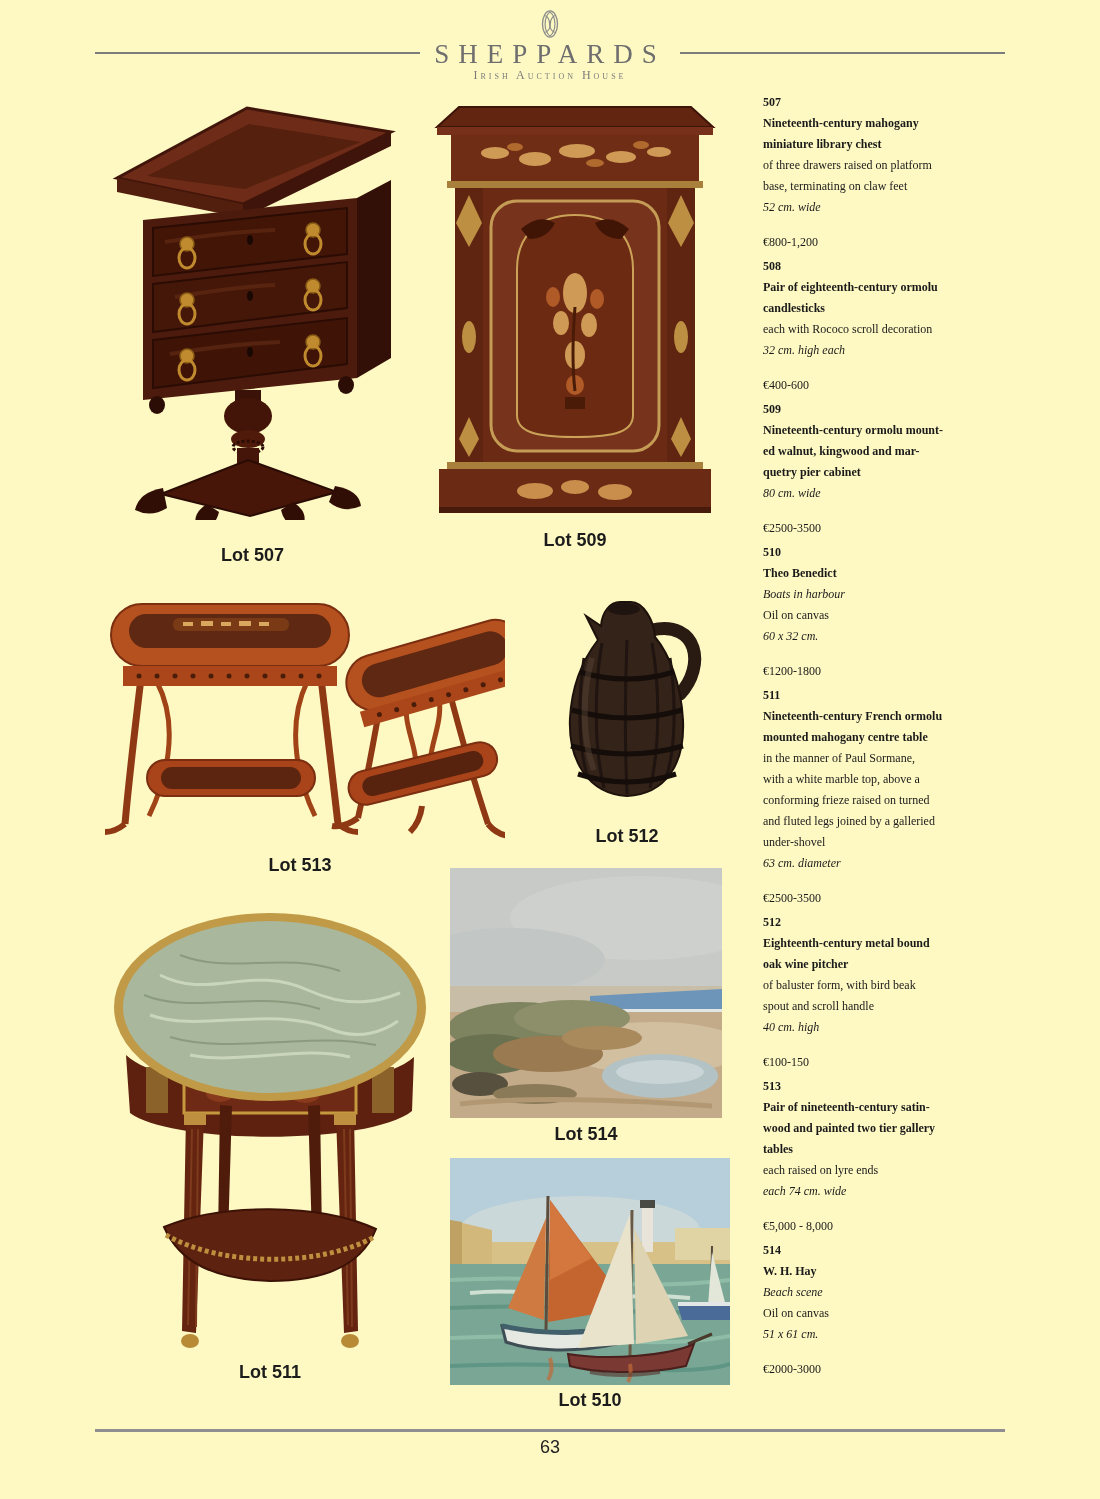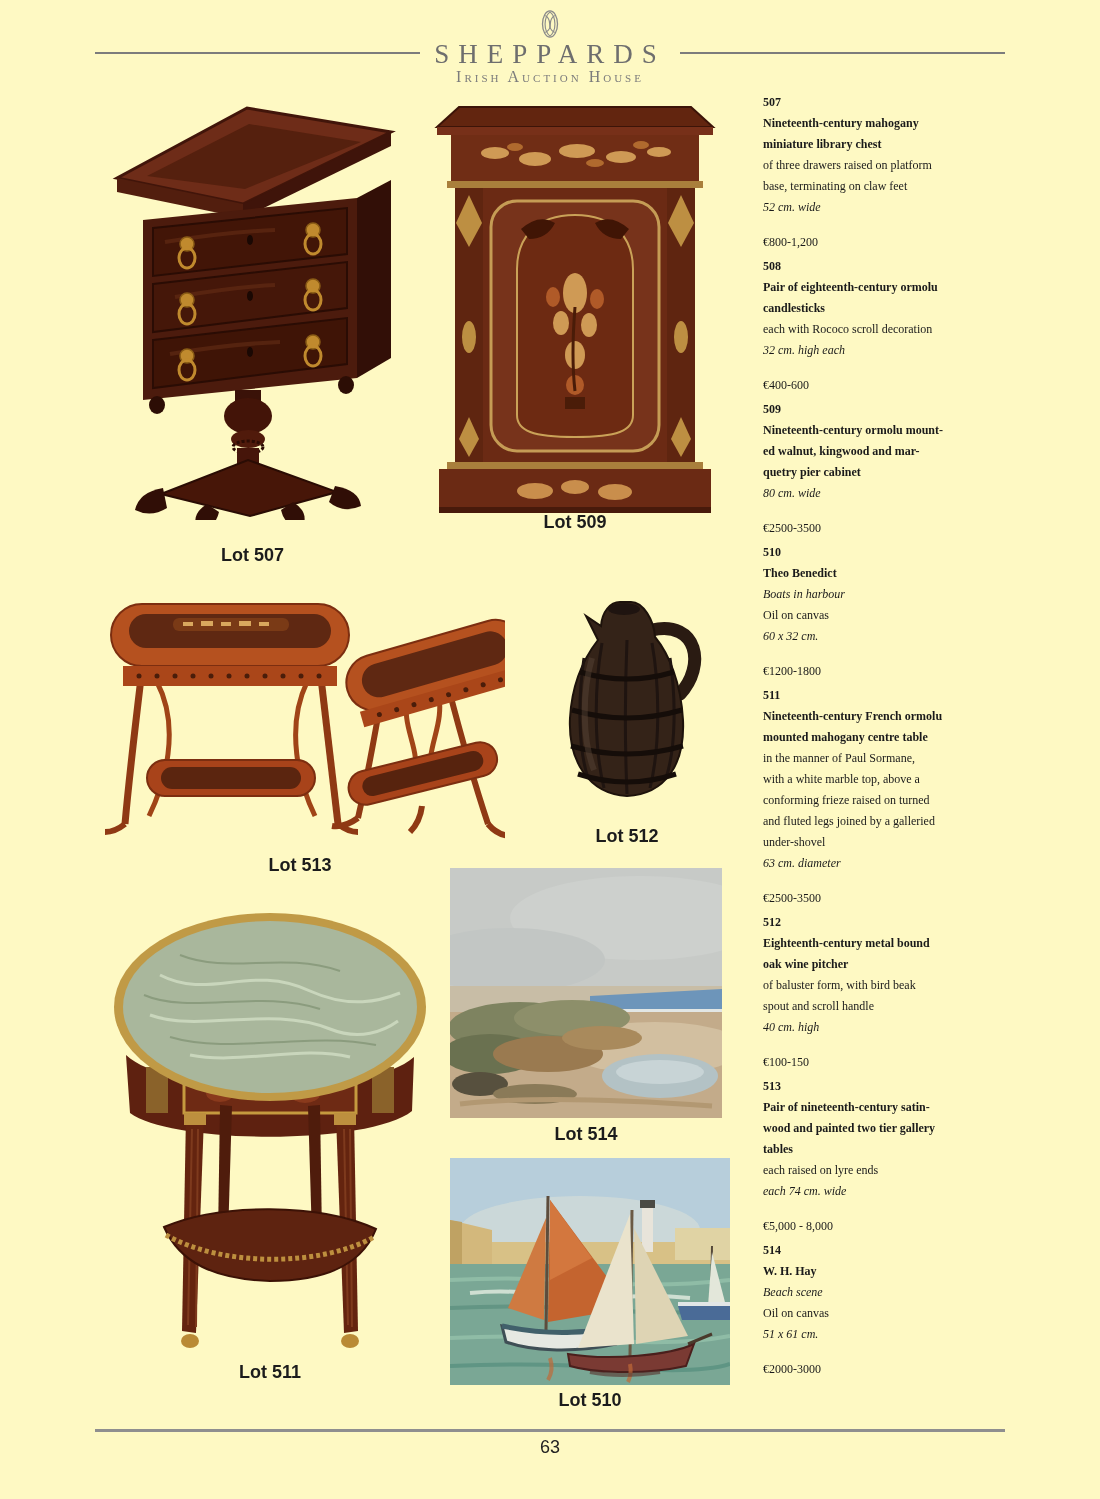--- a/index.html
+++ b/index.html
@@ -6,21 +6,21 @@
   .page{position:relative;width:1100px;height:1499px;background:#fef9c3;overflow:hidden;
         font-family:"Liberation Serif", serif;color:#1a1a1a;}
 
   
   .header{position:absolute;left:95px;top:8px;width:910px;display:flex;}
   .header .rule{flex:1;height:2px;background:#7c7c7c;margin-top:44px;}
   .brand-block{text-align:center;margin:0 14px;white-space:nowrap;}
   .logo{display:block;margin:0 auto 1px auto;width:30px;height:32px;}
   .brand{font-family:"Liberation Serif",serif;font-size:27px;line-height:26px;color:#6e6e6e;
          letter-spacing:9px;font-weight:400;}
-  .subbrand{font-family:"Liberation Serif",serif;font-size:16px;color:#7c7c7c;
+  .subbrand{font-family:"Liberation Serif",serif;font-size:12px;color:#7c7c7c;
             letter-spacing:3px;font-variant:small-caps;margin-top:1px;}
 
   
   .photo{position:absolute;margin:0;padding:0;}
   .photo svg{display:block;width:100%;height:100%;}
   .caption{position:absolute;text-align:center;
            font-family:"Liberation Sans",sans-serif;font-weight:bold;font-size:18px;color:#1c1c1c;}
 
   
   .lot-column{position:absolute;left:763px;top:92px;width:292px;}
@@ -153,21 +153,21 @@
       <rect x="22" y="365" width="256" height="7" fill="#a97f3c"></rect>
       <rect x="14" y="372" width="272" height="44" fill="#6b2a14"></rect>
       <g fill="#c98e4c">
           <ellipse cx="110" cy="394" rx="18" ry="8"></ellipse>
           <ellipse cx="150" cy="390" rx="14" ry="7"></ellipse>
           <ellipse cx="190" cy="395" rx="17" ry="8"></ellipse>
         </g>
       <rect x="14" y="410" width="272" height="6" fill="#481a0b"></rect>
     </svg>
   </figure>
-  <div class="caption" style="left:425px;top:512px;width:300px;">Lot 509</div>
+  <div class="caption" style="left:425px;top:530px;width:300px;">Lot 509</div>
 
   <figure class="photo" style="left:95px;top:578px;width:410px;height:262px;">
     <svg viewBox="0 0 410 262">
       <path d="M46,100 C40,150 34,200 30,246" stroke="#8f3914" stroke-width="7" fill="none"></path>
       <path d="M226,100 C232,150 238,200 243,246" stroke="#8f3914" stroke-width="7" fill="none"></path>
       <path d="M62,104 C86,150 70,205 54,238" stroke="#a04417" stroke-width="5" fill="none"></path>
       <path d="M212,104 C190,150 204,205 220,238" stroke="#a04417" stroke-width="5" fill="none"></path>
       <path d="M30,246 q-10,8 -20,8 M243,246 q10,8 20,8" stroke="#8f3914" stroke-width="6" fill="none"></path>
       <rect x="52" y="182" width="168" height="36" rx="18" fill="#a8431a" stroke="#7c2e10" stroke-width="2"></rect>
       <rect x="66" y="189" width="140" height="22" rx="11" fill="#5b250f"></rect>

